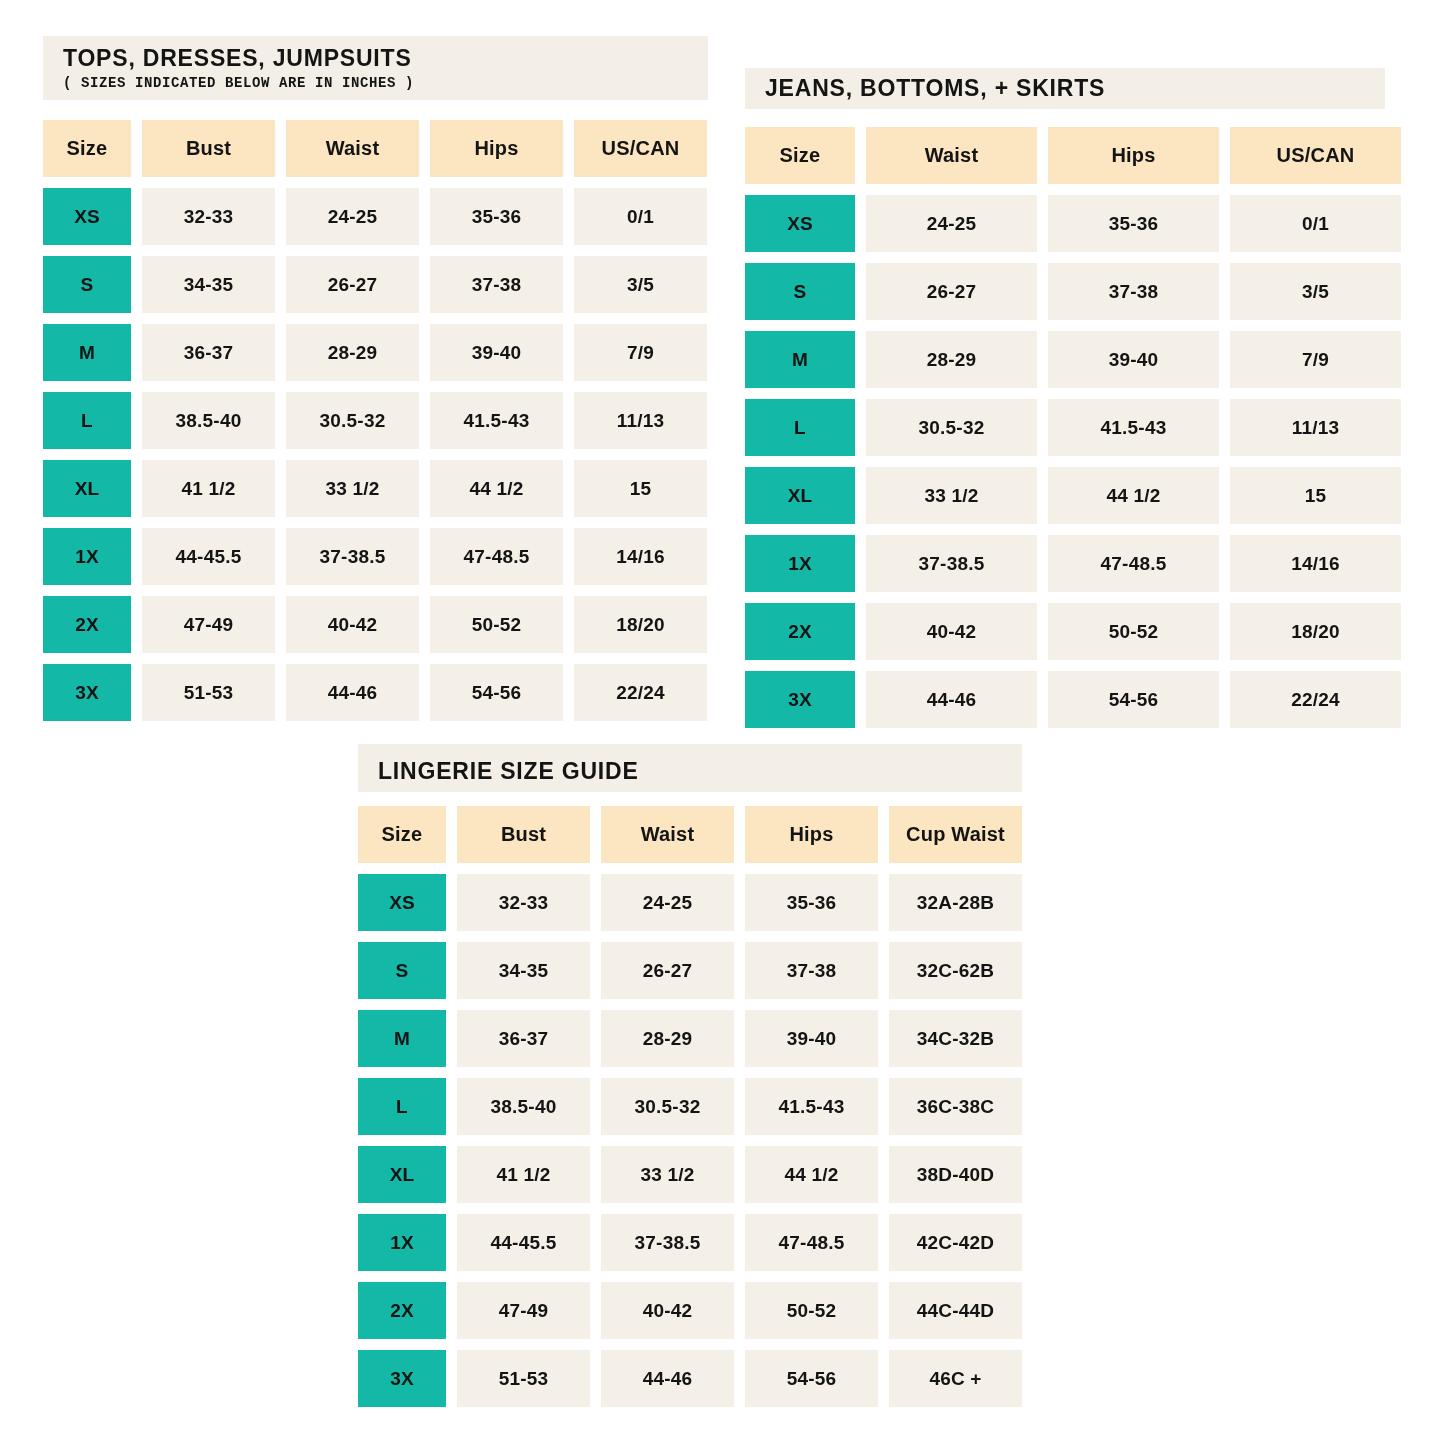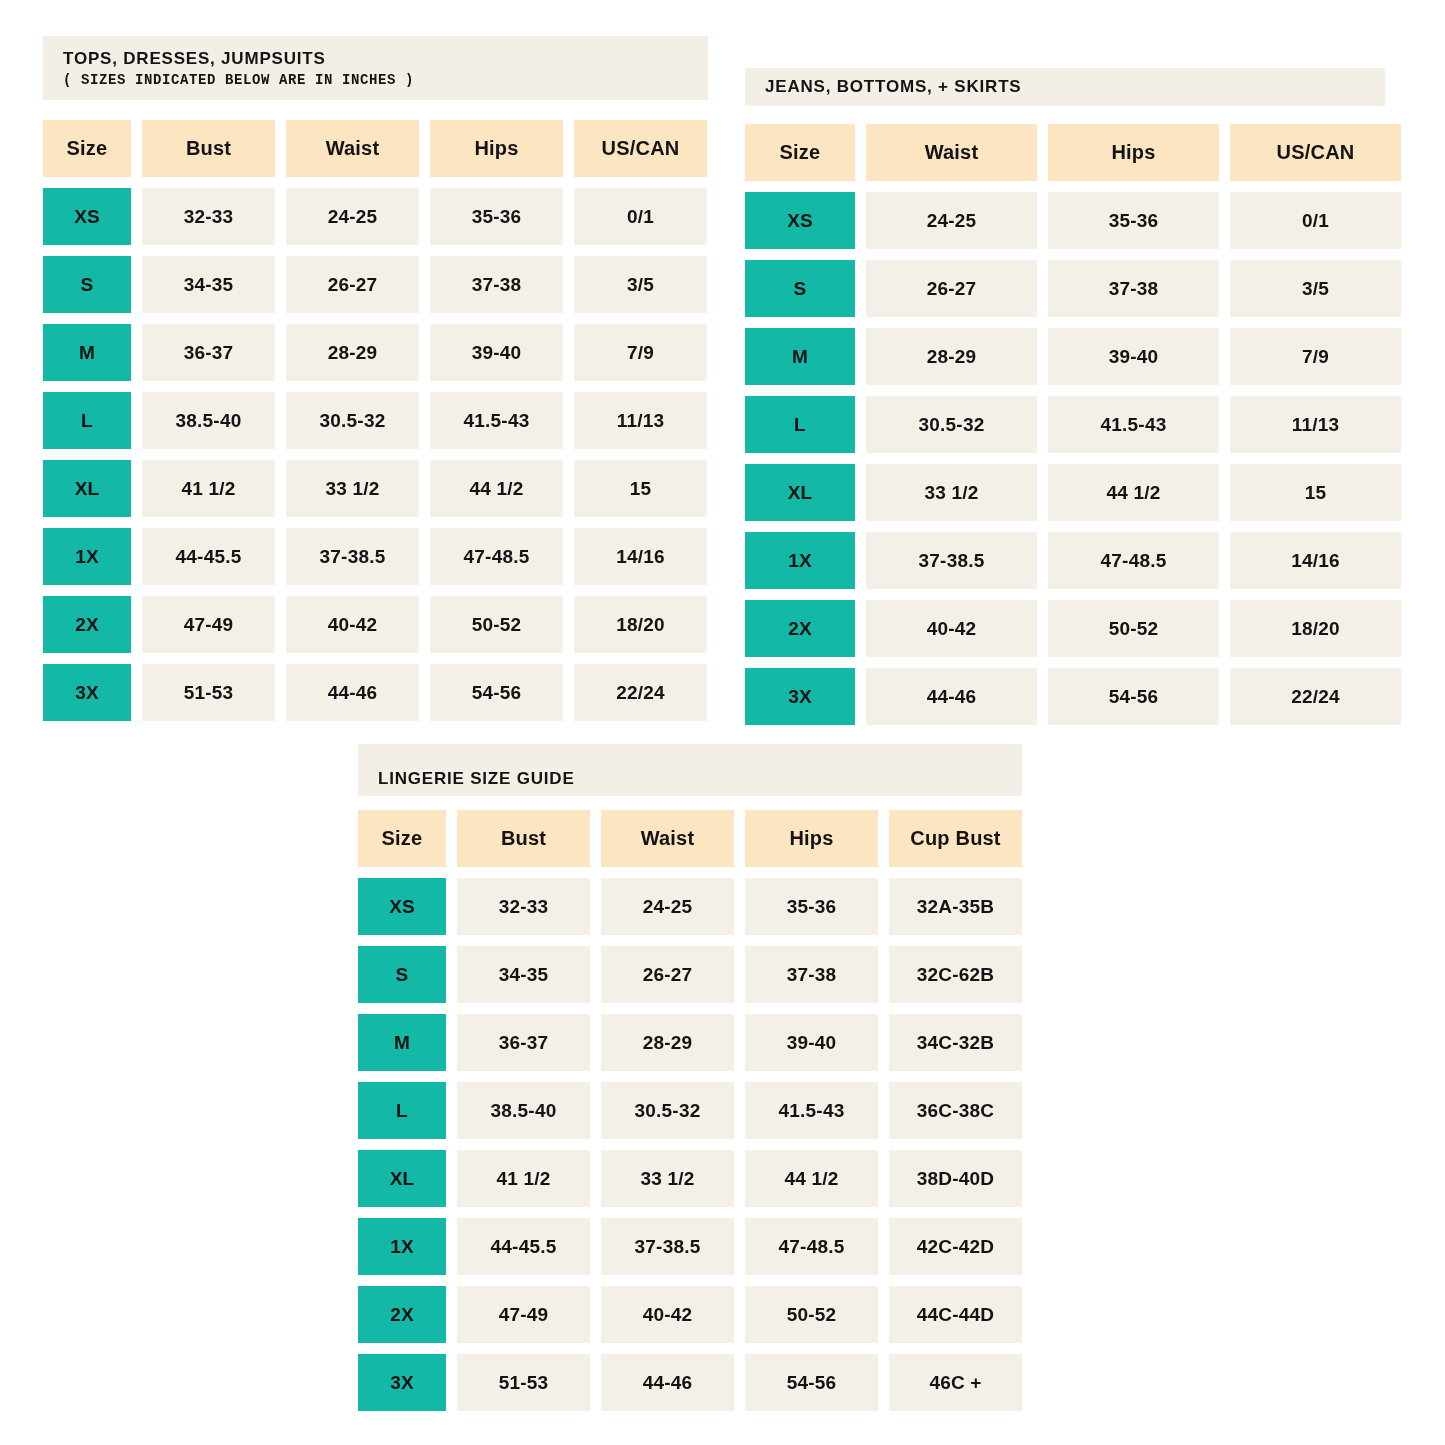--- a/index.html
+++ b/index.html
@@ -18,24 +18,24 @@
 
   .band {
     background: #f4efe6;
     padding: 8px 20px 8px 20px;
     display: flex;
     flex-direction: column;
     justify-content: center;
   }
   .t-tops .band     { min-height: 64px; }
   .t-bottoms .band  { min-height: 38px; padding-top: 7px; padding-bottom: 7px; }
-  .t-lingerie .band { min-height: 38px; padding-top: 25px; padding-bottom: 7px; }
+  .t-lingerie .band { min-height: 38px; padding-top: 14px; padding-bottom: 7px; }
 
   .band-title {
-    font-size: 17px;
+    font-size: 23px;
     font-weight: 900;
     letter-spacing: 0.8px;
     white-space: nowrap;
   }
   .band-subtitle {
     font-size: 14px;
     font-weight: 800;
     letter-spacing: 0.6px;
     margin-top: 3px;
     white-space: nowrap;
@@ -168,26 +168,26 @@
 
 <section class="table-block t-lingerie">
   <header class="band">
     <div class="band-title">LINGERIE SIZE GUIDE</div>
   </header>
   <div class="grid">
       <div class="cell head">Size</div>
       <div class="cell head">Bust</div>
       <div class="cell head">Waist</div>
       <div class="cell head">Hips</div>
-      <div class="cell head">Cup Bust</div>
+      <div class="cell head">Cup Waist</div>
       <div class="cell size">XS</div>
       <div class="cell data">32-33</div>
       <div class="cell data">24-25</div>
       <div class="cell data">35-36</div>
-      <div class="cell data">32A-35B</div>
+      <div class="cell data">32A-28B</div>
       <div class="cell size">S</div>
       <div class="cell data">34-35</div>
       <div class="cell data">26-27</div>
       <div class="cell data">37-38</div>
       <div class="cell data">32C-62B</div>
       <div class="cell size">M</div>
       <div class="cell data">36-37</div>
       <div class="cell data">28-29</div>
       <div class="cell data">39-40</div>
       <div class="cell data">34C-32B</div>

